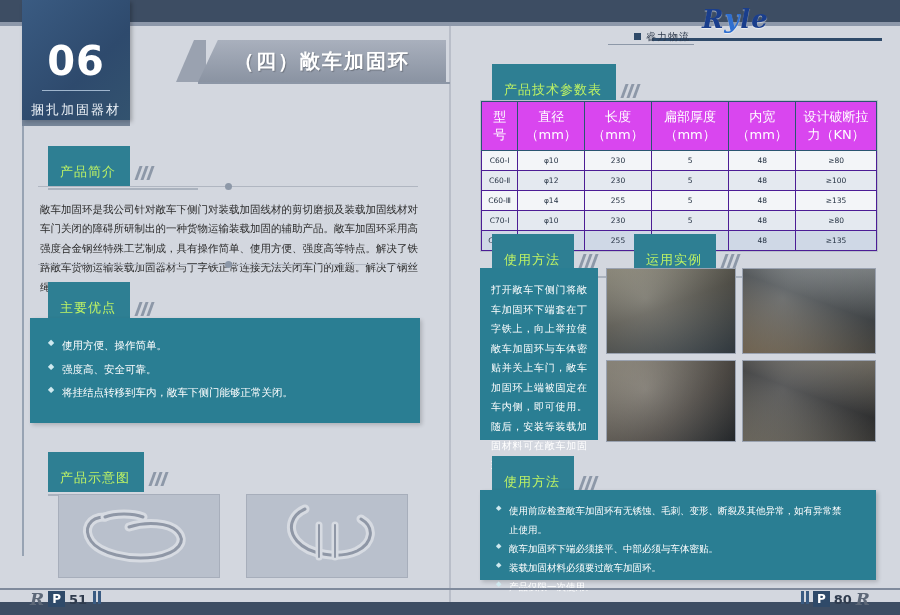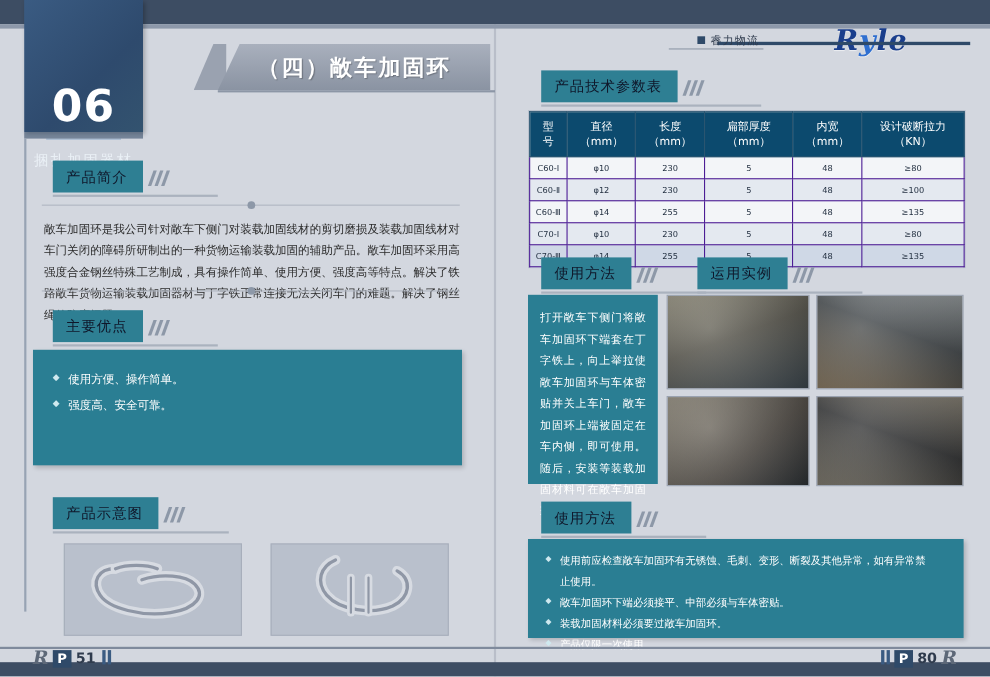--- a/index.html
+++ b/index.html
@@ -23,21 +23,20 @@
   
   .chapter{
     position:absolute;left:22px;top:0;width:108px;height:120px;
     background:linear-gradient(135deg,#3a5b82 0%,#2e4a6d 60%,#33536f 100%);
     box-shadow:2px 2px 4px rgba(0,0,0,.25);
   }
   .chapter .num{
     color:#ffffff;font-size:40px;font-weight:bold;text-align:center;
     padding-top:38px;letter-spacing:1px;
     font-family:"DejaVu Sans","Liberation Sans",sans-serif;
-    margin-top:36px;
   }
   .chapter .line{width:68px;height:1px;background:#9fb5cd;margin:6px auto 0;}
   .chapter .cn{color:#eaf0f6;font-size:13px;text-align:center;margin-top:10px;letter-spacing:2px;}
   .chapter-strip{position:absolute;left:22px;top:120px;width:108px;height:6px;background:#2b4361;opacity:.55;}
   .chapter-vline{position:absolute;left:22px;top:126px;width:2px;height:430px;background:#97a3b3;}
 
   
   .title-banner{
     position:absolute;left:198px;top:40px;width:248px;height:42px;
   }
@@ -54,22 +53,22 @@
   .title-banner .txt{
     position:absolute;inset:0;display:flex;align-items:center;justify-content:center;
     color:#ffffff;font-size:20px;letter-spacing:2px;font-weight:bold;
     text-shadow:1px 1px 1px rgba(0,0,0,.25);
   }
   .title-underline{position:absolute;left:198px;top:82px;width:252px;height:2px;background:#8c96a6;}
 
   
   .sec{position:absolute;}
   .sec .lbl{
-    display:inline-block;background:#2e7f93;color:#0f172a;font-size:13px;
-    padding:6px 14px 5px 12px;letter-spacing:1px;
+    display:inline-block;background:#2e7f93;color:#bef264;font-size:13px;
+    padding:17px 14px 5px 12px;letter-spacing:1px;
   }
   .sec .slashes{
     display:inline-block;vertical-align:middle;margin-left:4px;
   }
   .sec .slashes i{
     display:inline-block;width:3px;height:14px;background:#8d98a8;
     transform:skewX(-20deg);margin-left:3px;vertical-align:middle;
   }
   .sec .bar{height:2px;background:#aab2be;margin-top:2px;}
 
@@ -111,21 +110,21 @@
   .pagenum{
     position:absolute;top:588px;height:22px;display:flex;align-items:center;gap:4px;
     color:#2f3b4d;font-size:13px;font-weight:bold;
   }
   .pagebox{background:#2f4a69;color:#fff;padding:1px 4px;font-size:12px;}
   .rlogo{font-family:"DejaVu Serif","Liberation Serif",serif;font-size:17px;color:#5d6878;font-style:italic;}
   .tickmarks i{display:inline-block;width:3px;height:13px;background:#3a5b82;margin-left:2px;}
 
   
   .brand{
-    position:absolute;right:18px;top:22px;width:180px;height:34px;text-align:center;
+    position:absolute;right:18px;top:4px;width:180px;height:34px;text-align:left;
   }
   .brand .word{
     font-family:"DejaVu Serif","Liberation Serif",serif;
     font-size:26px;color:#1a3e8c;font-weight:bold;font-style:italic;letter-spacing:1px;
     text-shadow:0 1px 1px rgba(255,255,255,.6);
   }
   .brand .word .hl{color:#2f6fd0;}
   .brand-line{position:absolute;right:18px;top:38px;width:230px;height:3px;background:#2f4a69;}
   .cocaption{
     position:absolute;right:210px;top:30px;font-size:10px;color:#2f3b4d;letter-spacing:1px;
@@ -133,21 +132,21 @@
   .cocaption .sq{display:inline-block;width:7px;height:7px;background:#2f4a69;margin-right:5px;}
   .co-underline{position:absolute;right:206px;top:44px;width:86px;height:1px;background:#8d98a8;}
 
   
   .tablewrap{
     position:absolute;left:480px;top:100px;width:396px;
     background:#eef1f5;border:1px solid #b9c0cc;
   }
   table{border-collapse:collapse;width:100%;font-size:7.5px;color:#243142;}
   thead th{
-    background:#0c4a6e;color:#fff;font-weight:normal;font-size:10px;
+    background:#d946ef;color:#fff;font-weight:normal;font-size:13px;
     padding:6px 2px;border:1px solid #2a5570;
   }
   tbody td{
     padding:5px 2px;text-align:center;border:1px solid #4c1d95;background:#f3f5f8;
   }
   tbody tr:nth-child(even) td{background:#e4e9f0;}
   tbody tr:last-child td{background:#cfd8e6;}
 
   
   .use-box{
@@ -226,20 +225,21 @@
 
   <div class="sec" style="left:48px;top:282px;width:150px;">
     <span class="lbl">主要优点</span><span class="slashes"><i></i><i></i><i></i></span>
     <div class="bar"></div>
   </div>
 
   <div class="adv-box" style="top:318px;height:105px;">
     <ul>
       <li>使用方便、操作简单。</li>
       <li>强度高、安全可靠。</li>
+      <li>将挂结点转移到车内，敞车下侧门能够正常关闭。</li>
     </ul>
   </div>
 
   <div class="sec" style="left:48px;top:452px;width:160px;">
     <span class="lbl">产品示意图</span><span class="slashes"><i></i><i></i><i></i></span>
     <div class="bar"></div>
   </div>
 
   <div class="diagram dg1">
     <svg class="hook" width="160" height="82" viewBox="0 0 160 82">

